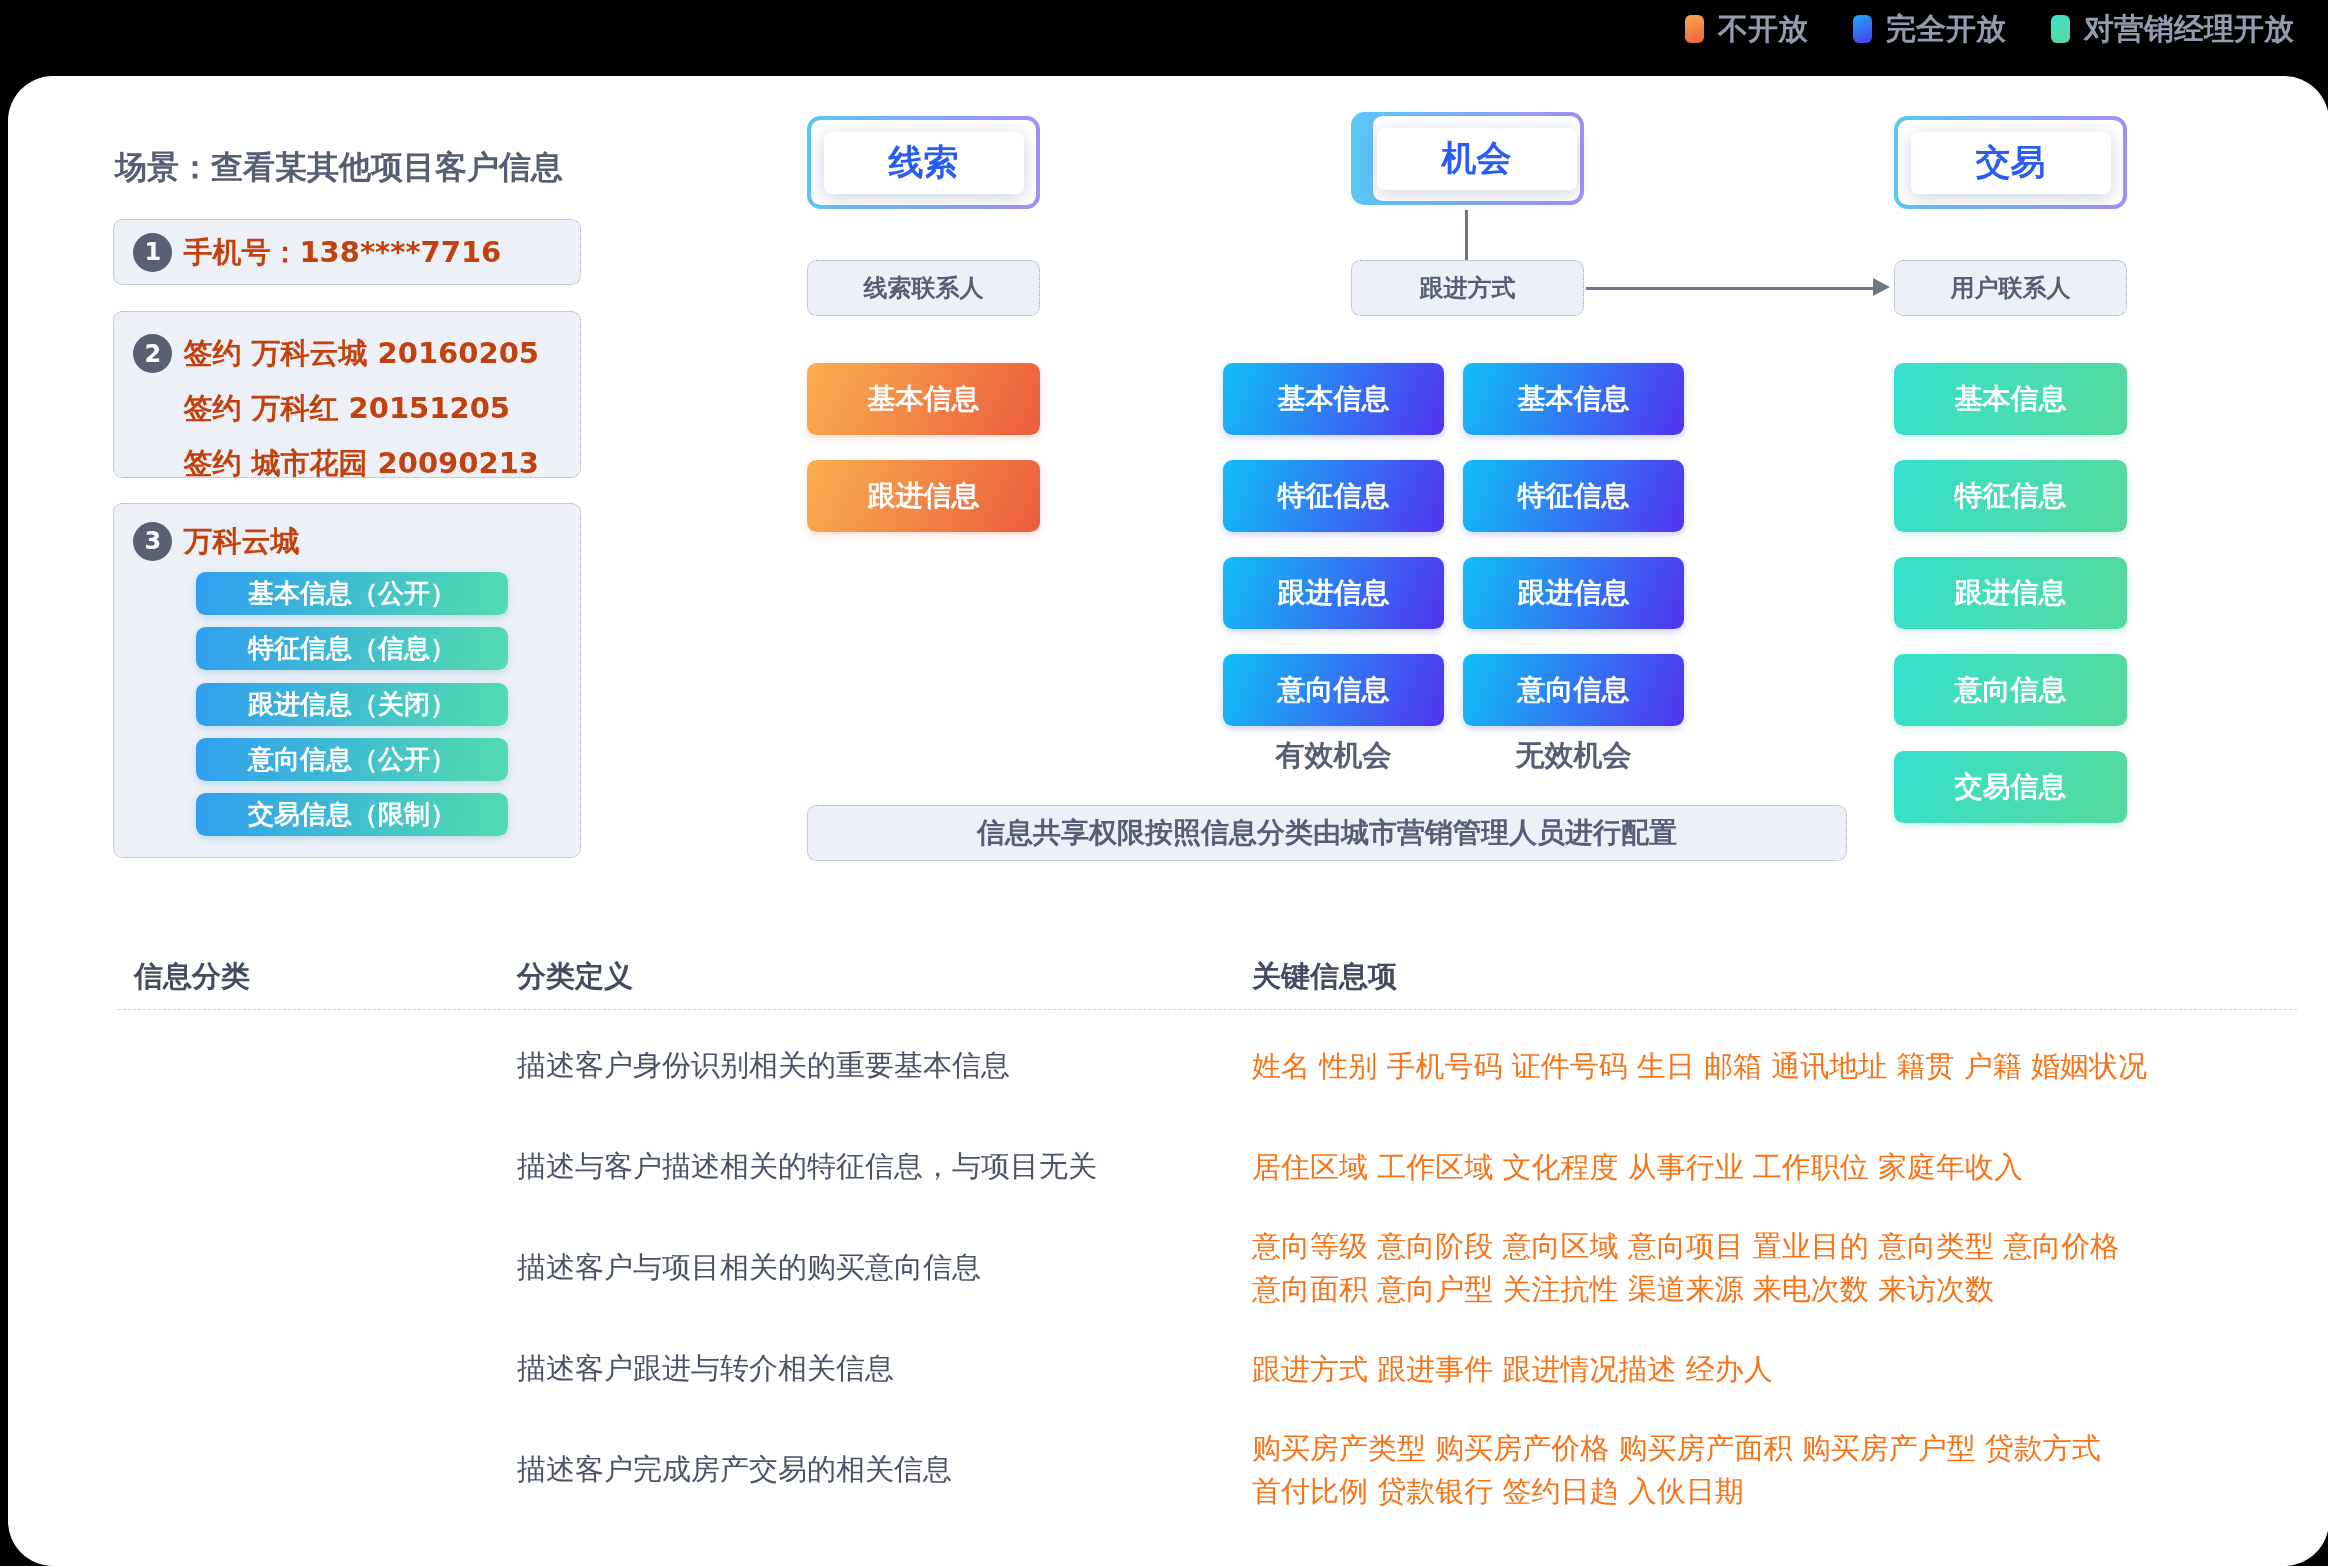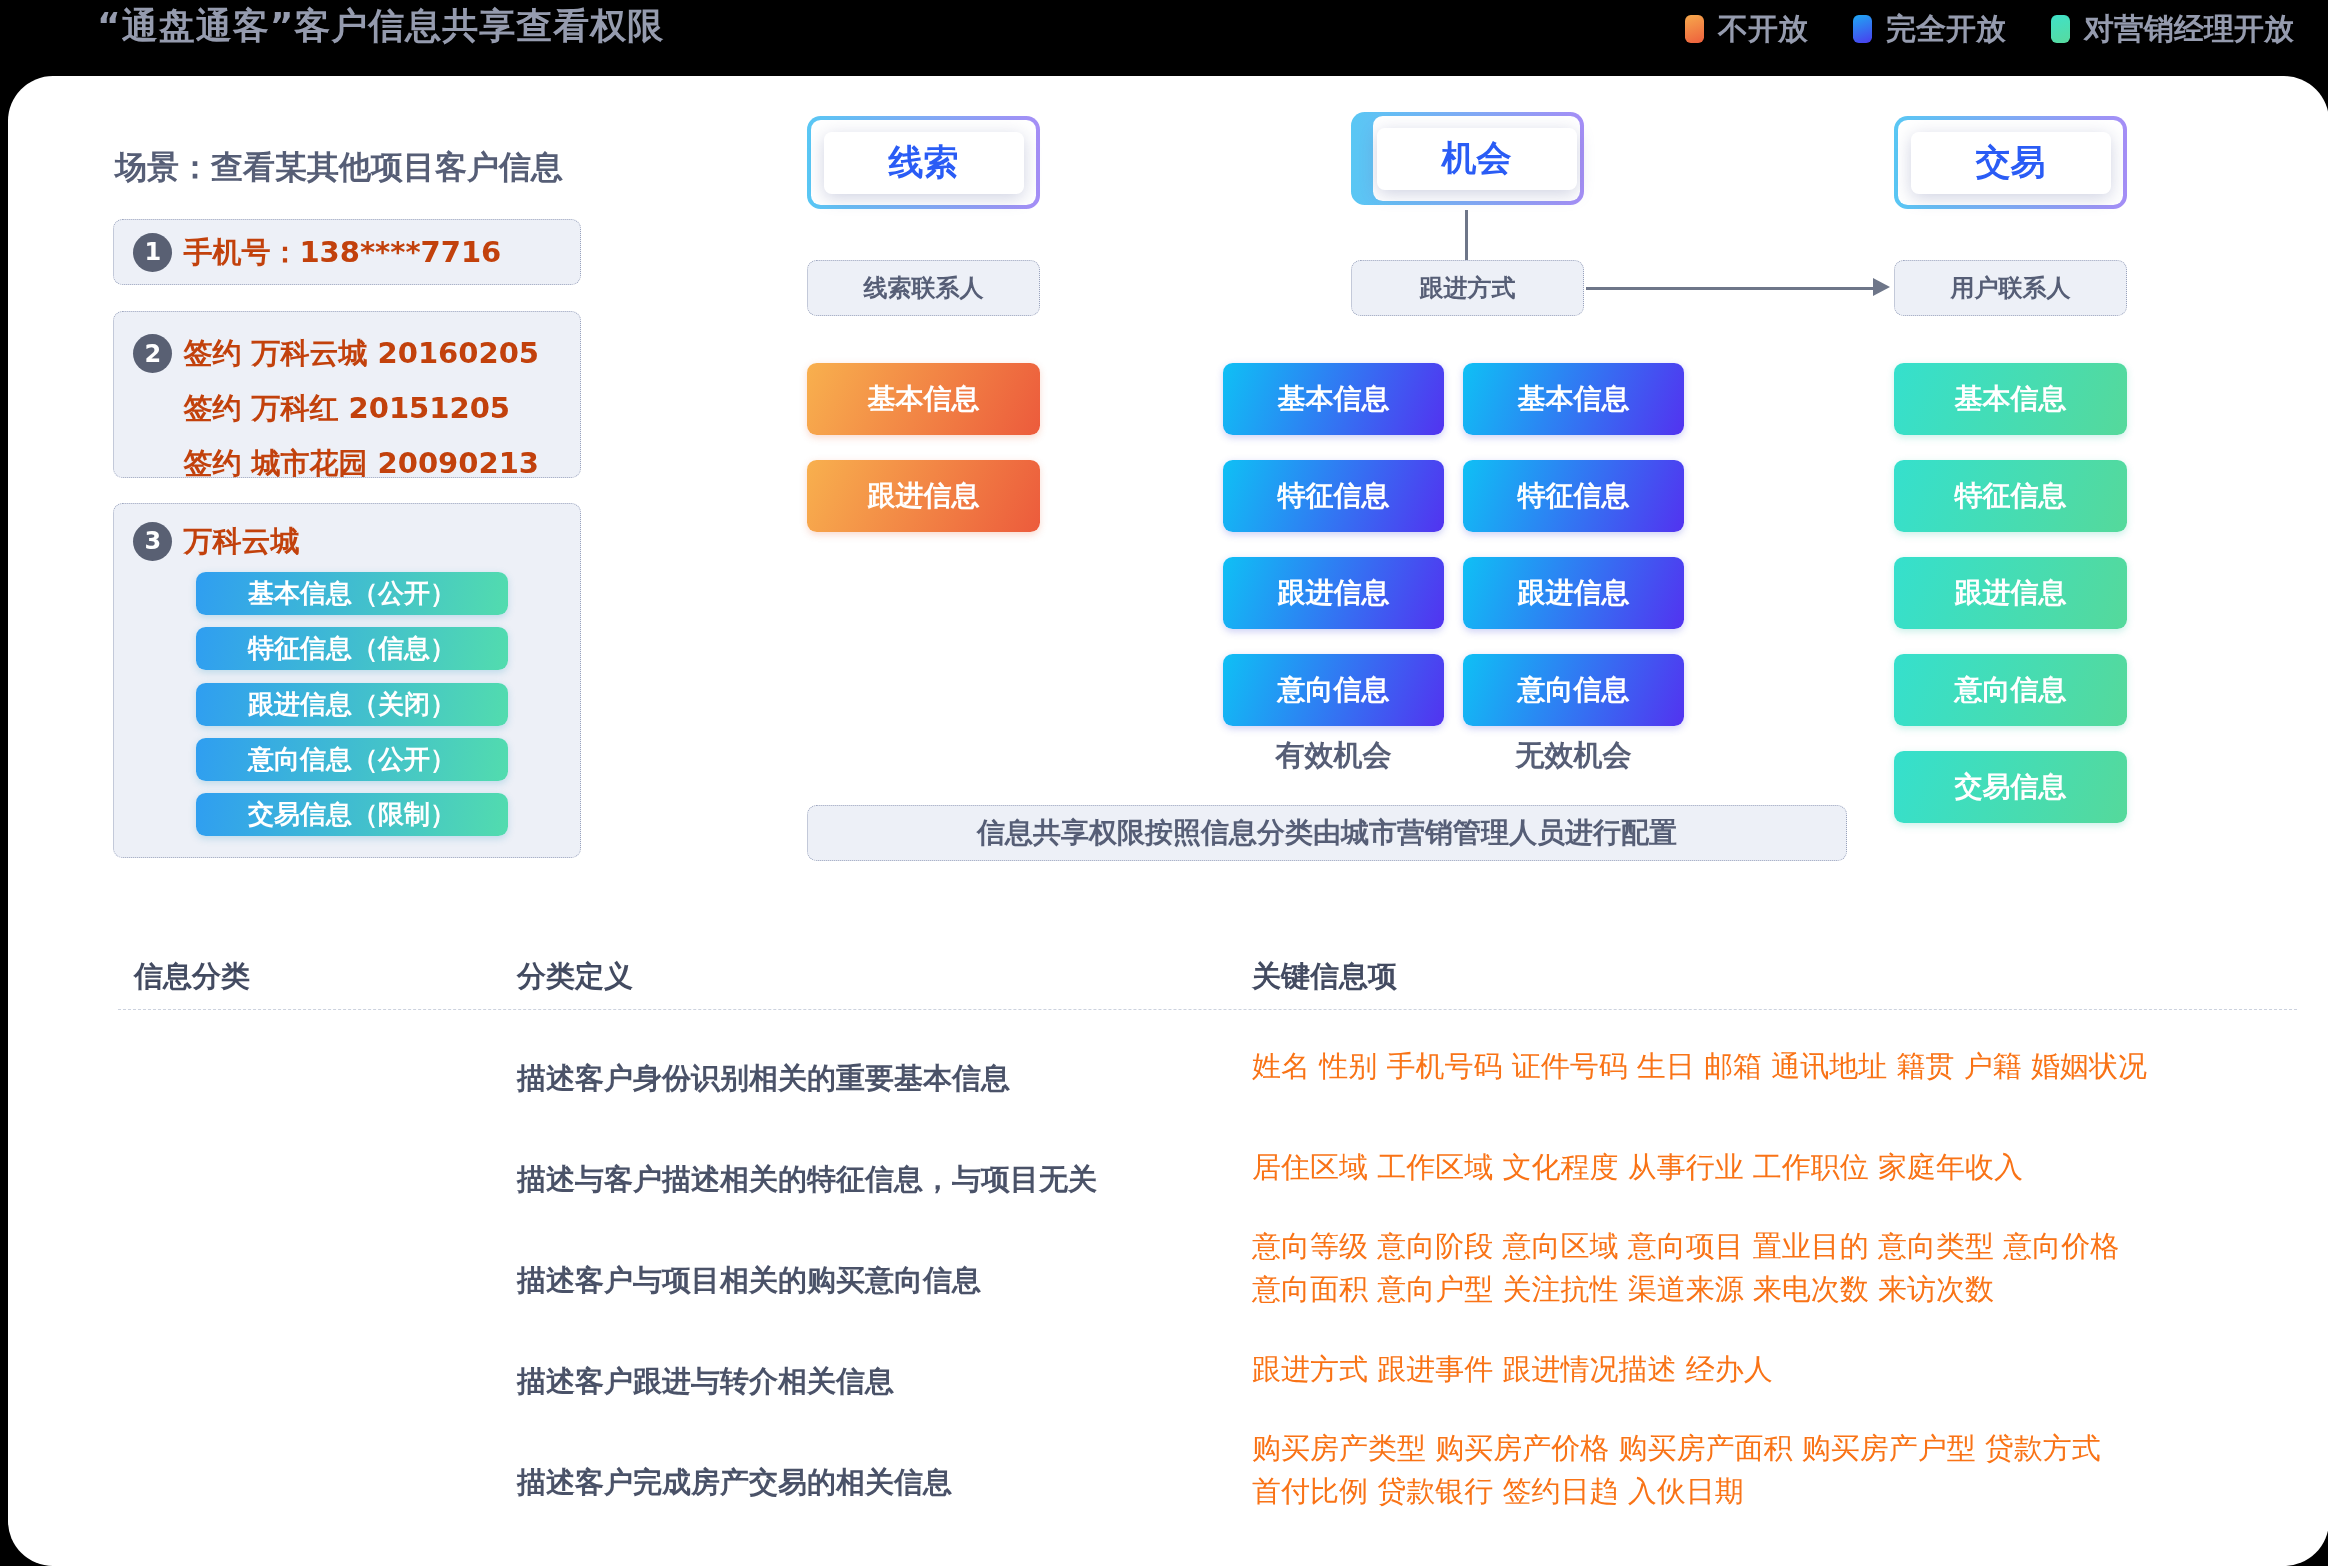--- a/index.html
+++ b/index.html
@@ -45,30 +45,29 @@
   .arrow-head{position:absolute;width:0;height:0;border-top:9.7px solid transparent;
               border-bottom:9.7px solid transparent;border-left:17.5px solid #6e7689;}
   .col-label{position:absolute;top:736px;width:221px;text-align:center;font-size:29px;
              font-weight:600;color:#565e76;}
   
   .tbl-header{position:absolute;top:957px;font-size:29px;font-weight:600;color:#434b61;}
   #tbl-divider{position:absolute;left:118px;top:1009px;width:2179px;border-top:1.9px dashed #ccd2de;}
   .trow{position:absolute;left:0;right:0;height:66px;}
   .tpill{left:115px;width:305px;height:66px;border-radius:11.6px;font-size:30px;font-weight:700;}
   .tdef{position:absolute;left:517px;top:50%;transform:translateY(-50%);font-size:29px;
-        font-weight:700;color:#4a5268;white-space:nowrap;margin-top:13px;}
+        font-weight:400;color:#4a5268;white-space:nowrap;}
   .tkeys{position:absolute;left:1252px;top:50%;transform:translateY(-50%);font-size:29px;
          font-weight:500;color:#f97316;line-height:43px;white-space:nowrap;}
 </style>
 </head>
 <body>
 
 <div id="root">
 
-  <div id="title">“通盘通客”客户信息共享查看权限</div>
   <div id="legend">
     <div class="lg-item">
       <span class="lg-swatch sw-orange"></span>
       <span class="lg-label">不开放</span>
     </div>
     <div class="lg-item">
       <span class="lg-swatch sw-blue"></span>
       <span class="lg-label">完全开放</span>
     </div>
     <div class="lg-item">

